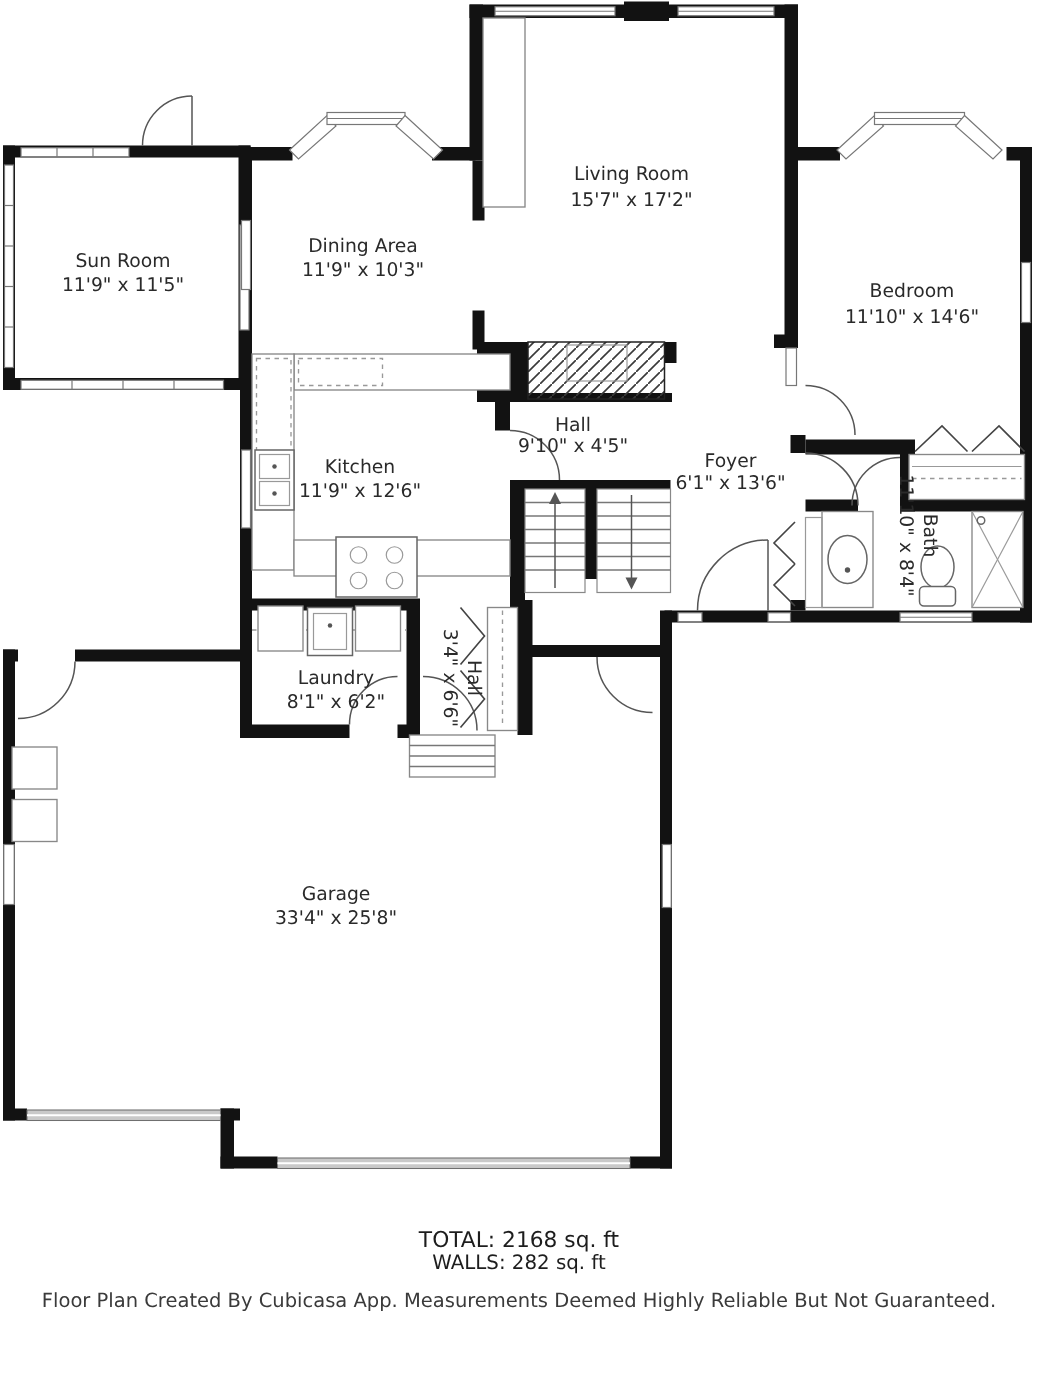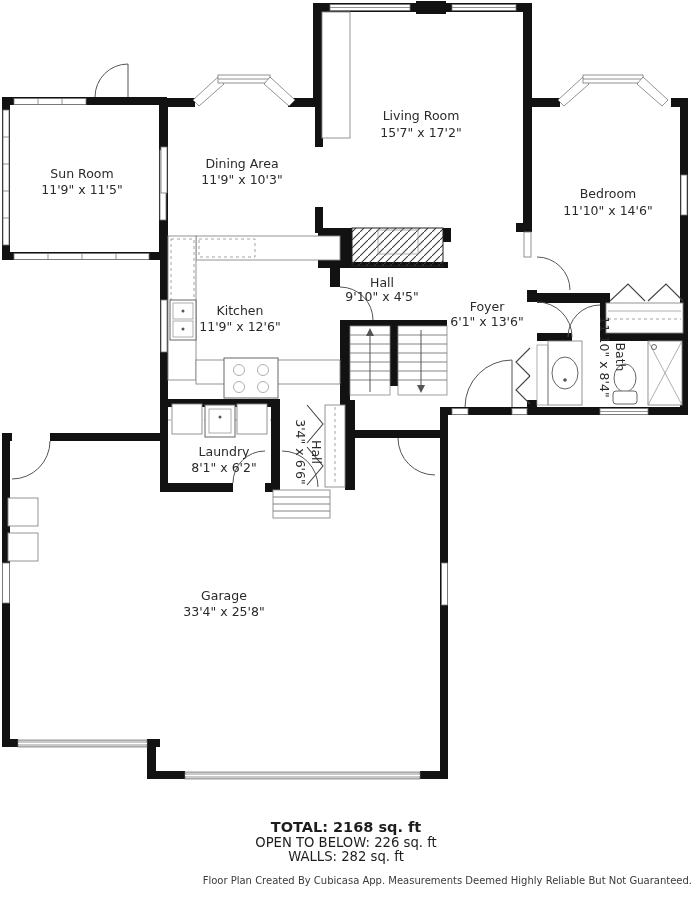--- a/index.html
+++ b/index.html
@@ -13,22 +13,22 @@
   .thin{fill:#ffffff;stroke:#888;stroke-width:0.9;}
   .thin2{fill:none;stroke:#999;stroke-width:0.8;}
   .door{fill:none;stroke:#555;stroke-width:1;}
   .tread{stroke:#777;stroke-width:0.9;}
   .rail{stroke:#555;stroke-width:1;}
   .chev{fill:none;stroke:#444;stroke-width:1.1;}
   .dash{fill:none;stroke:#999;stroke-width:0.9;stroke-dasharray:3 3;}
   .gdoor{fill:#c9c9c9;stroke:#6f6f6f;stroke-width:0.7;}
   .fix{fill:#fff;stroke:#666;stroke-width:1;}
   .summary{width:692px;text-align:center;margin-top:8px;line-height:14.5px;font-size:13.2px;color:#1d1d1d;}
-  .summary .total{font-weight:bold;font-size:14.5px;margin-bottom:1px;}
-  .credit{width:692px;text-align:right;margin-top:10px;font-size:10px;color:#3a3a3a;}
+  .summary .total{font-weight:normal;font-size:14.5px;margin-bottom:1px;}
+  .credit{width:692px;text-align:center;margin-top:10px;font-size:13px;color:#3a3a3a;}
 </style>
 </head>
 <body>
 
 <div class="plan-wrap">
 <svg width="692" height="812" viewBox="0 0 692 812">
   <defs>
     <pattern id="hatch" width="8" height="8" patternUnits="userSpaceOnUse">
       <line x1="0" y1="8" x2="8" y2="0" stroke="#3a3a3a" stroke-width="1.1"></line>
     </pattern>
@@ -296,17 +296,16 @@
     <text class="room-name" transform="translate(312,452) rotate(90)">Hall</text>
     <text class="room-dims" transform="translate(296,452) rotate(90)">3'4" x 6'6"</text>
     <text class="room-name" x="224" y="600">Garage</text>
     <text class="room-dims" x="224" y="616">33'4" x 25'8"</text>
   </g>
 </svg>
 </div>
 
 <div class="summary">
   <div class="total">TOTAL: 2168 sq. ft</div>
-  <div>OPEN TO BELOW: 226 sq. ft</div>
   <div>WALLS: 282 sq. ft</div>
 </div>
 
 <div class="credit">Floor Plan Created By Cubicasa App. Measurements Deemed Highly Reliable But Not Guaranteed.</div>
 
 </body></html>

